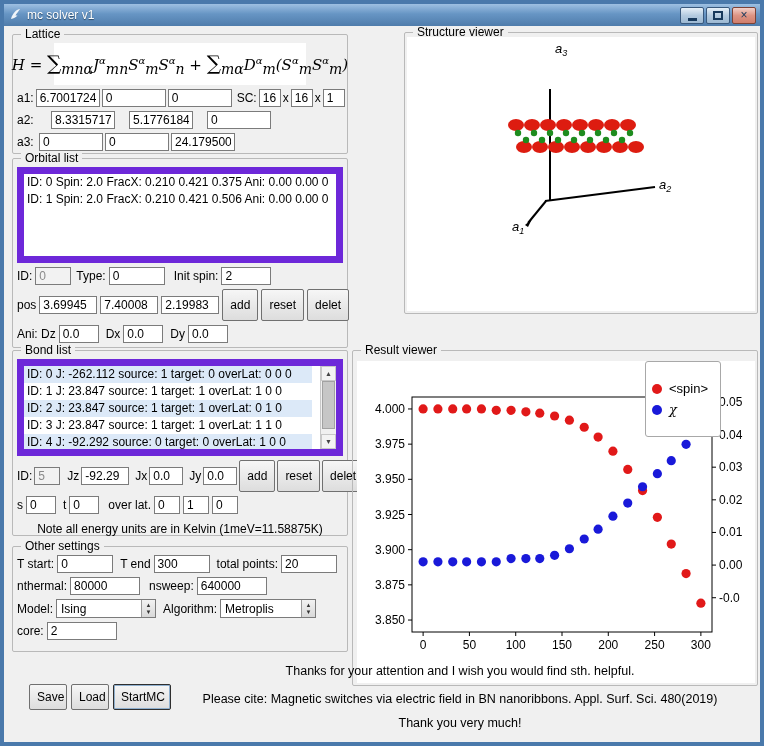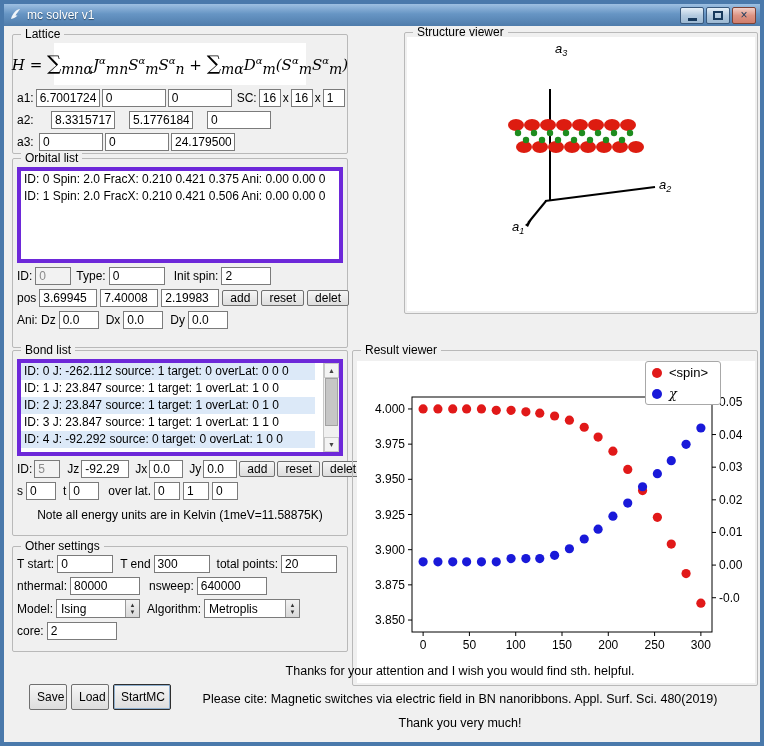--- a/index.html
+++ b/index.html
@@ -20,44 +20,44 @@
   .gtitle{position:absolute;top:-8px;left:8px;background:#f0f0f0;padding:0 4px;font-size:12px;white-space:nowrap}
   .frow{display:flex;align-items:center;gap:3px;margin:4px 4px 0 4px;white-space:nowrap}
   .lbl{white-space:nowrap}
   .inp{border:1px solid #7b7b7b;background:#fff;height:18px;font:12px "Liberation Sans",sans-serif;padding:0 3px}
   .inp.dis{background:#f2f2f2;color:#8a8a8a}
   .w64{width:64px}.w58{width:58px}.w56{width:56px}.w50{width:50px}.w48{width:48px}
   .w40{width:40px}.w36{width:36px}.w34{width:34px}.w30{width:30px}
   .w26{width:26px}.w22{width:22px}.w70{width:70px}
   .btn{border:1px solid #707070;border-radius:2px;background:linear-gradient(#f6f6f6,#dddddd);
     font:12px "Liberation Sans",sans-serif;height:23px;padding:0 7px;cursor:default}
-  .btn.tall{height:16px}
+  .btn.tall{height:32px}
   .btn.default{border:1px solid #2f2f2f;box-shadow:inset 0 0 0 1px #8fb0cf}
   .formula-box{width:252px;height:42px;margin:8px auto 2px auto;background:#fff;display:flex;align-items:center;justify-content:center}
   #formula{font-family:"DejaVu Serif",serif;font-style:italic;font-size:15px;white-space:nowrap}
   #formula .f-big{font-size:20px;font-style:normal}
   #formula .f-sub{font-size:14px;vertical-align:-4px}
   #formula .f-sup{font-size:10px;vertical-align:6px}
-  .list{border:4px solid #6d28d9;background:#fff;margin:8px 4px 2px 4px;overflow:hidden;position:relative}
+  .list{border:7px solid #6d28d9;background:#fff;margin:8px 4px 2px 4px;overflow:hidden;position:relative}
   .li{height:17px;line-height:17px;padding:0 3px;white-space:nowrap;overflow:hidden}
   .li.alt{background:#dce9f8}
   .list.padded .li{margin-right:24px}
   .vscroll{position:absolute;top:0;right:0;bottom:0;width:16px;background:#f0f0f0;border-left:1px solid #c8c8c8}
   .sb-btn{height:15px;display:flex;align-items:center;justify-content:center;font-size:7px;color:#444;
     background:#f3f3f3;border:1px solid #c8c8c8}
   .sb-down{position:absolute;bottom:0;left:0;right:0}
   .sb-up{position:absolute;top:0;left:0;right:0}
   .sb-thumb{position:absolute;top:15px;left:1px;right:1px;height:48px;background:#c6c6c6;border:1px solid #a2a2a2}
   .note-line{text-align:center;margin-top:8px;font-size:12px}
   .combo{display:flex;align-items:center;border:1px solid #7b7b7b;background:#fff;height:19px;position:relative}
   .combo .cval{flex:1;padding:0 4px;overflow:hidden;white-space:nowrap}
   .combo .arrows{width:14px;height:100%;border-left:1px solid #9a9a9a;background:linear-gradient(#f2f2f2,#d9d9d9);
     display:flex;flex-direction:column;align-items:center;justify-content:center;font-size:6px;line-height:7px;color:#333}
   .canvas{position:absolute;background:#fff}
-  .legend{position:absolute;left:288px;top:0;width:76px;background:#fff;border:1px solid #a8a8a8;border-radius:3px;padding:0 6px}
+  .legend{position:absolute;left:288px;top:0;width:76px;background:#fff;border:1px solid #a8a8a8;border-radius:3px;padding:16px 6px}
   .lg-row{display:flex;align-items:center;gap:7px;height:21px}
   .lg-dot{width:10px;height:10px;border-radius:50%;flex:none}
   .lg-lab{font-size:13px}
   .lg-lab.ital{font-family:"DejaVu Serif",serif;font-style:italic}
   .footer-text{position:absolute;left:160px;right:4px;text-align:center;font-size:12.5px}
   .footer-btns{position:absolute;left:25px;top:658px;display:flex;gap:4px}
   svg text{font-family:"Liberation Sans",sans-serif}
 </style>
 </head>
 <body>
@@ -200,21 +200,21 @@
         <input class="inp w56" value="20" style="">
       </div>
       <div class="frow">
         <span class="lbl">nthermal:</span>
         <input class="inp w70" value="80000" style="">
         <span class="lbl" style="margin-left:6px">nsweep:</span>
         <input class="inp w70" value="640000" style="">
       </div>
       <div class="frow">
         <span class="lbl">Model:</span>
-        <div class="combo" style="width:84px">
+        <div class="combo" style="width:100px">
           <span class="cval">Ising</span>
           <span class="arrows">
               <span>▲</span>
               <span>▼</span>
             </span>
         </div>
         <span class="lbl" style="margin-left:4px">Algorithm:</span>
         <div class="combo" style="width:96px">
           <span class="cval">Metroplis</span>
           <span class="arrows">

